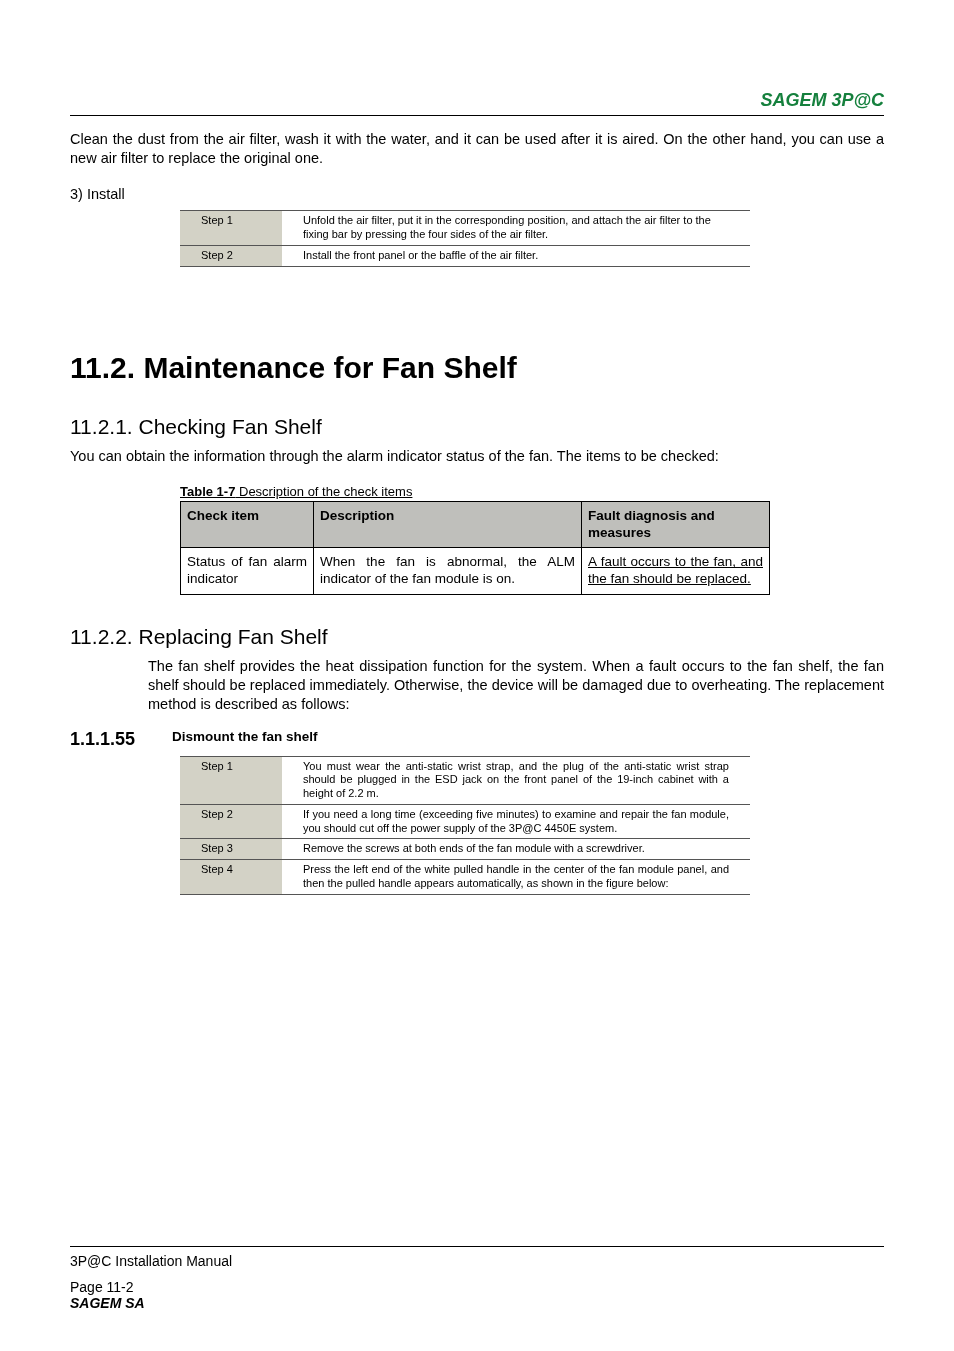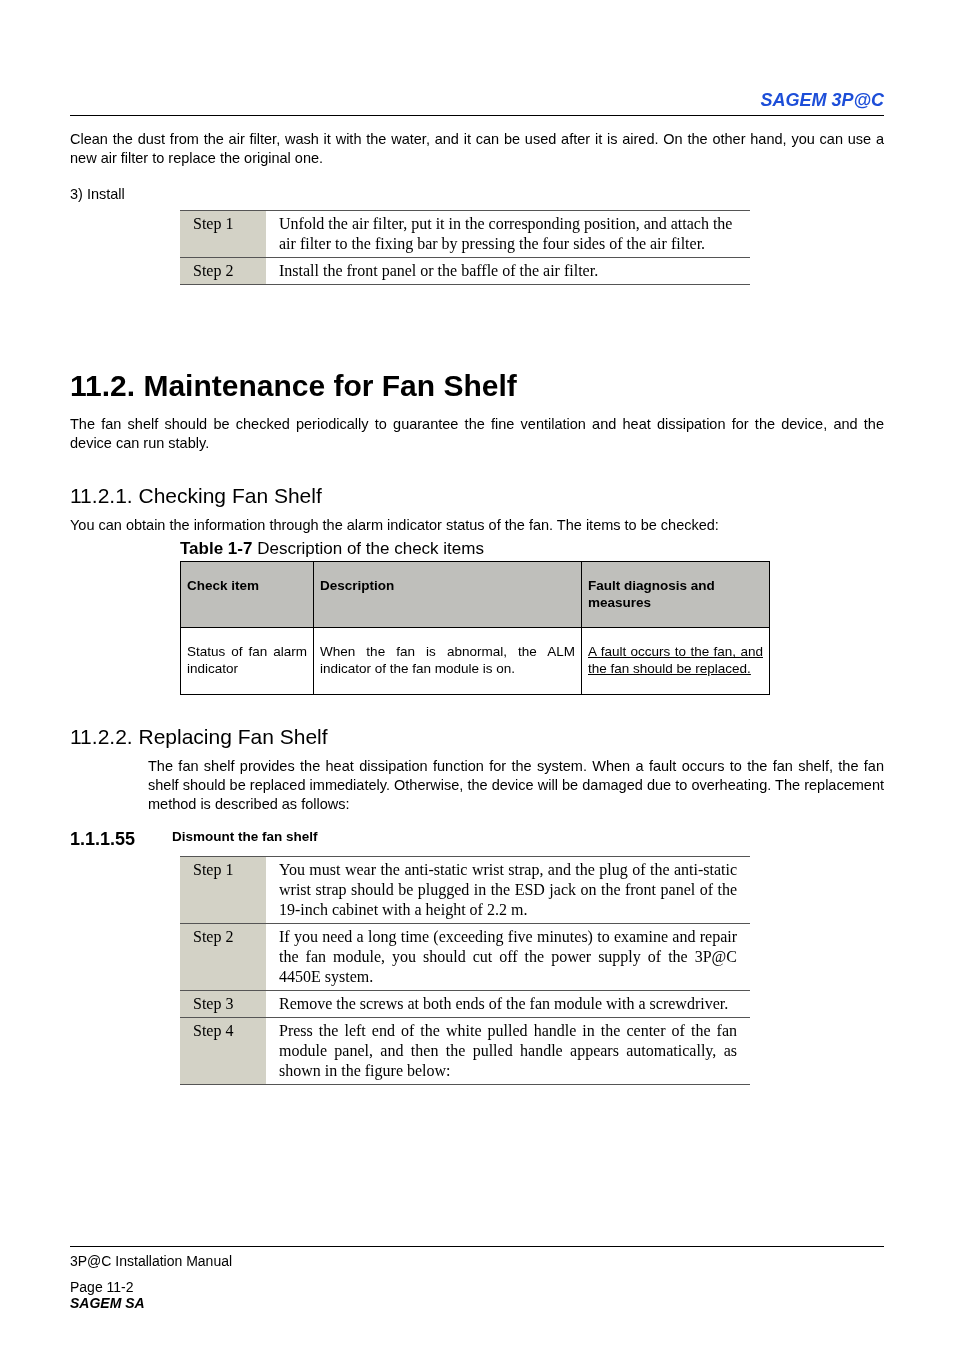--- a/index.html
+++ b/index.html
@@ -17,21 +17,21 @@
     width: 954px;
     min-height: 1351px;
     padding: 90px 70px 40px 70px;
     position: relative;
   }
   .header-right {
     text-align: right;
     font-style: italic;
     font-weight: bold;
     font-size: 18px;
-    color: #1d4ed8;
+    color: #15803d;
     margin-bottom: 4px;
   }
   hr.rule {
     border: none;
     border-top: 1.5px solid #000;
     margin: 0 0 14px 0;
   }
   hr.rule-footer {
     border: none;
     border-top: 1.5px solid #000;
@@ -54,52 +54,52 @@
     margin: 30px 0 8px 0;
   }
   table.steps {
     border-collapse: collapse;
     width: 570px;
     margin: 6px 0 10px 110px;
   }
   table.steps td {
     border-top: 1px solid #555;
     border-bottom: 1px solid #555;
-    padding: 3px 13px;
+    padding: 3px 21px;
     text-align: left;
     vertical-align: top;
-    font-size: 16px;
+    font-size: 11px;
     line-height: 1.25;
-    font-family: Liberation Serif, serif;
   }
   table.steps td.step-label {
     width: 60px;
     background: #d3d2c6;
     white-space: nowrap;
   }
   table.check {
     border-collapse: collapse;
     width: 590px;
     margin: 0 0 12px 110px;
   }
   table.check th, table.check td {
     border: 1px solid #000;
-    padding: 16px 6px;
+    padding: 6px 6px;
     font-size: 13.5px;
     line-height: 1.25;
     vertical-align: top;
     text-align: left;
   }
   table.check th {
     background: #bfbfbb;
     font-weight: bold;
   }
   .table-caption {
-    font-size: 17px;
+    font-size: 13px;
     margin: 4px 0 2px 110px;
+    text-decoration: underline;
   }
   .table-caption b { font-weight: bold; }
   .para-indent {
     margin-left: 78px;
     text-align: justify;
     line-height: 1.32;
     margin-top: 6px;
     margin-bottom: 14px;
   }
   .numbered-row {
@@ -157,24 +157,23 @@
     <tr>
       <td class="step-label">Step 2</td>
       <td>Install the front panel or the baffle of the air filter.</td>
     </tr>
   </tbody>
     </table>
 
   <div class="spacer-lg"></div>
 
   <h1 class="sec">11.2. Maintenance for Fan Shelf</h1>
-  <p class="body">The fan shelf should be checked periodically to guarantee the fine ventilation and heat dissipation for the device, and the device can run stably.</p>
 
   <h2 class="sub">11.2.1. Checking Fan Shelf</h2>
-  <p class="body" style="margin-bottom:4px;">You can obtain the information through the alarm indicator status of the fan. The items to be checked:</p>
+  <p class="body" style="margin-bottom:18px;">You can obtain the information through the alarm indicator status of the fan. The items to be checked:</p>
 
   <div class="table-caption">
     <b>Table 1-7</b><span> Description of the check items</span>
   </div>
   <table class="check">
     <tbody>
         <tr>
       <th style="width:120px;">Check item</th>
       <th style="width:255px;">Description</th>
       <th>Fault diagnosis and measures</th>

